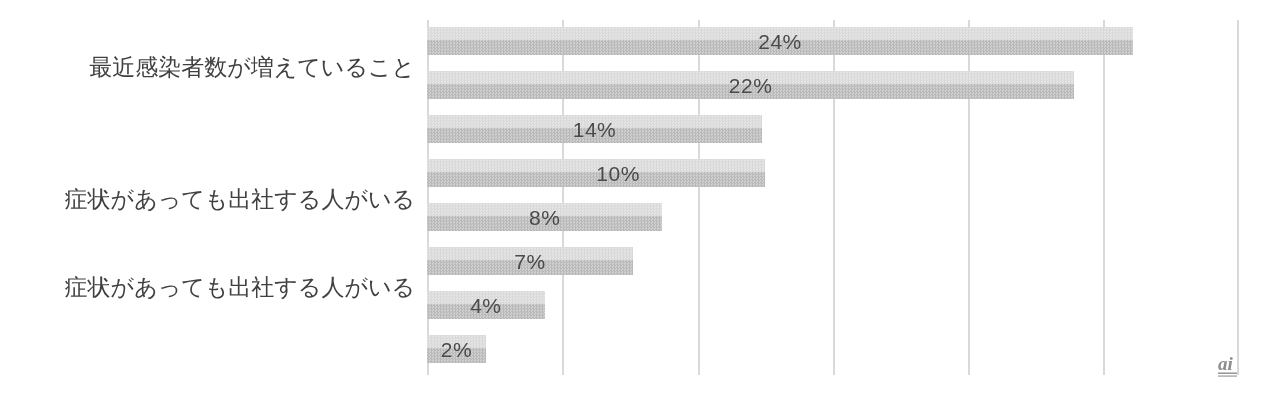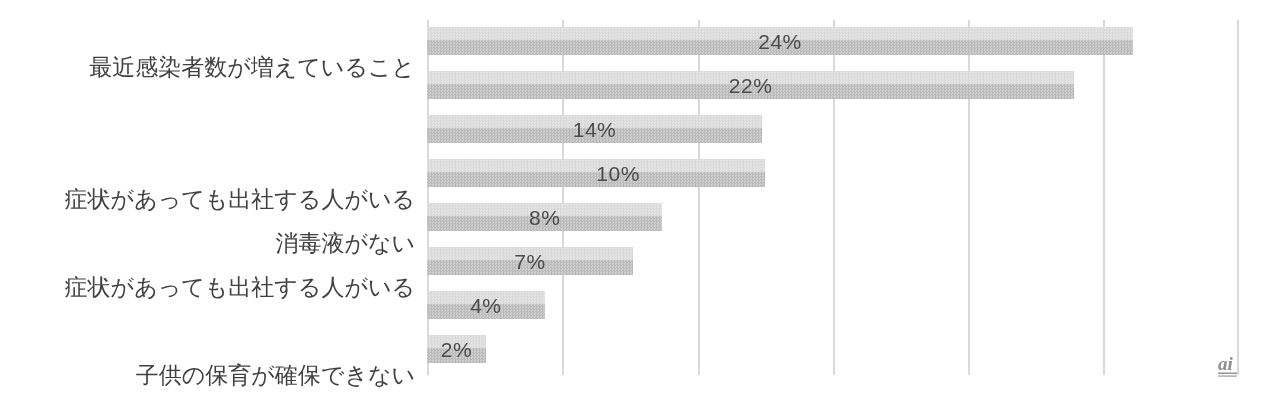--- a/index.html
+++ b/index.html
@@ -122,23 +122,21 @@
   }
 </style>
 </head>
 <body>
 
 <div id="chart-root">
 
   <div class="labels-layer">
     <div class="cat-label" style="top:36px">最近感染者数が増えていること</div>
     <div class="cat-label" style="top:168px">症状があっても出社する人がいる</div>
-    <div class="cat-label" style="top:212px">消毒液がない</div>
     <div class="cat-label" style="top:256px">症状があっても出社する人がいる</div>
-    <div class="cat-label" style="top:344px">子供の保育が確保できない</div>
   </div>
 
   <div class="plot-area">
 
     <div class="gridlines">
       <div class="gridline axis-line" style="left:0px"></div>
       <div class="gridline" style="left:135px"></div>
       <div class="gridline" style="left:271px"></div>
       <div class="gridline" style="left:406px"></div>
       <div class="gridline" style="left:541px"></div>

